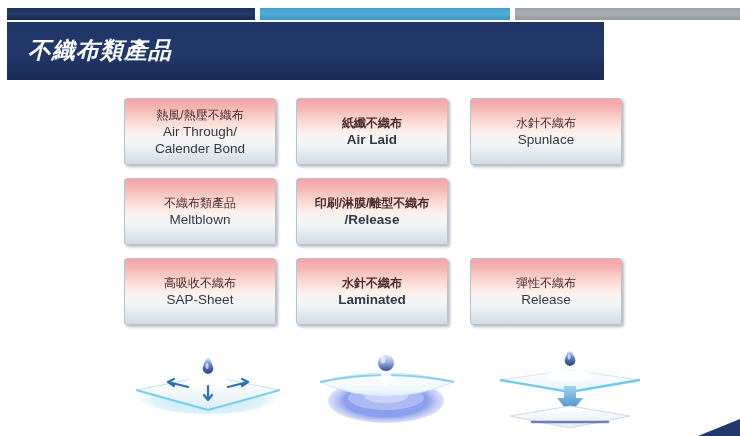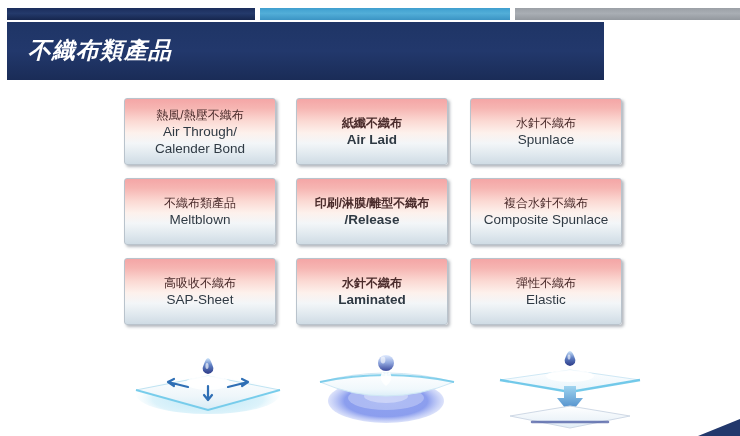--- a/index.html
+++ b/index.html
@@ -169,38 +169,34 @@
 
   <div class="row">
     <div class="cell col0">
       <div class="cell-zh">不織布類產品</div>
       <div class="cell-en">Meltblown</div>
     </div>
     <div class="cell col1">
       <div class="cell-zh">印刷/淋膜/離型不織布</div>
       <div class="cell-en">/Release</div>
     </div>
-    <div class="cell col2">
-      <div class="cell-zh">複合水針不織布</div>
-      <div class="cell-en">Composite Spunlace</div>
-    </div>
   </div>
 
   <div class="row">
     <div class="cell col0">
       <div class="cell-zh">高吸收不織布</div>
       <div class="cell-en">SAP-Sheet</div>
     </div>
     <div class="cell col1">
       <div class="cell-zh">水針不織布</div>
       <div class="cell-en">Laminated</div>
     </div>
     <div class="cell col2">
       <div class="cell-zh">彈性不織布</div>
-      <div class="cell-en">Elastic</div>
+      <div class="cell-en">Release</div>
     </div>
   </div>
 
 </div>
 
 <div class="art-row">
 
   <div class="art art-1">
     <svg width="180" height="96" viewBox="0 0 180 96">
       <defs>

